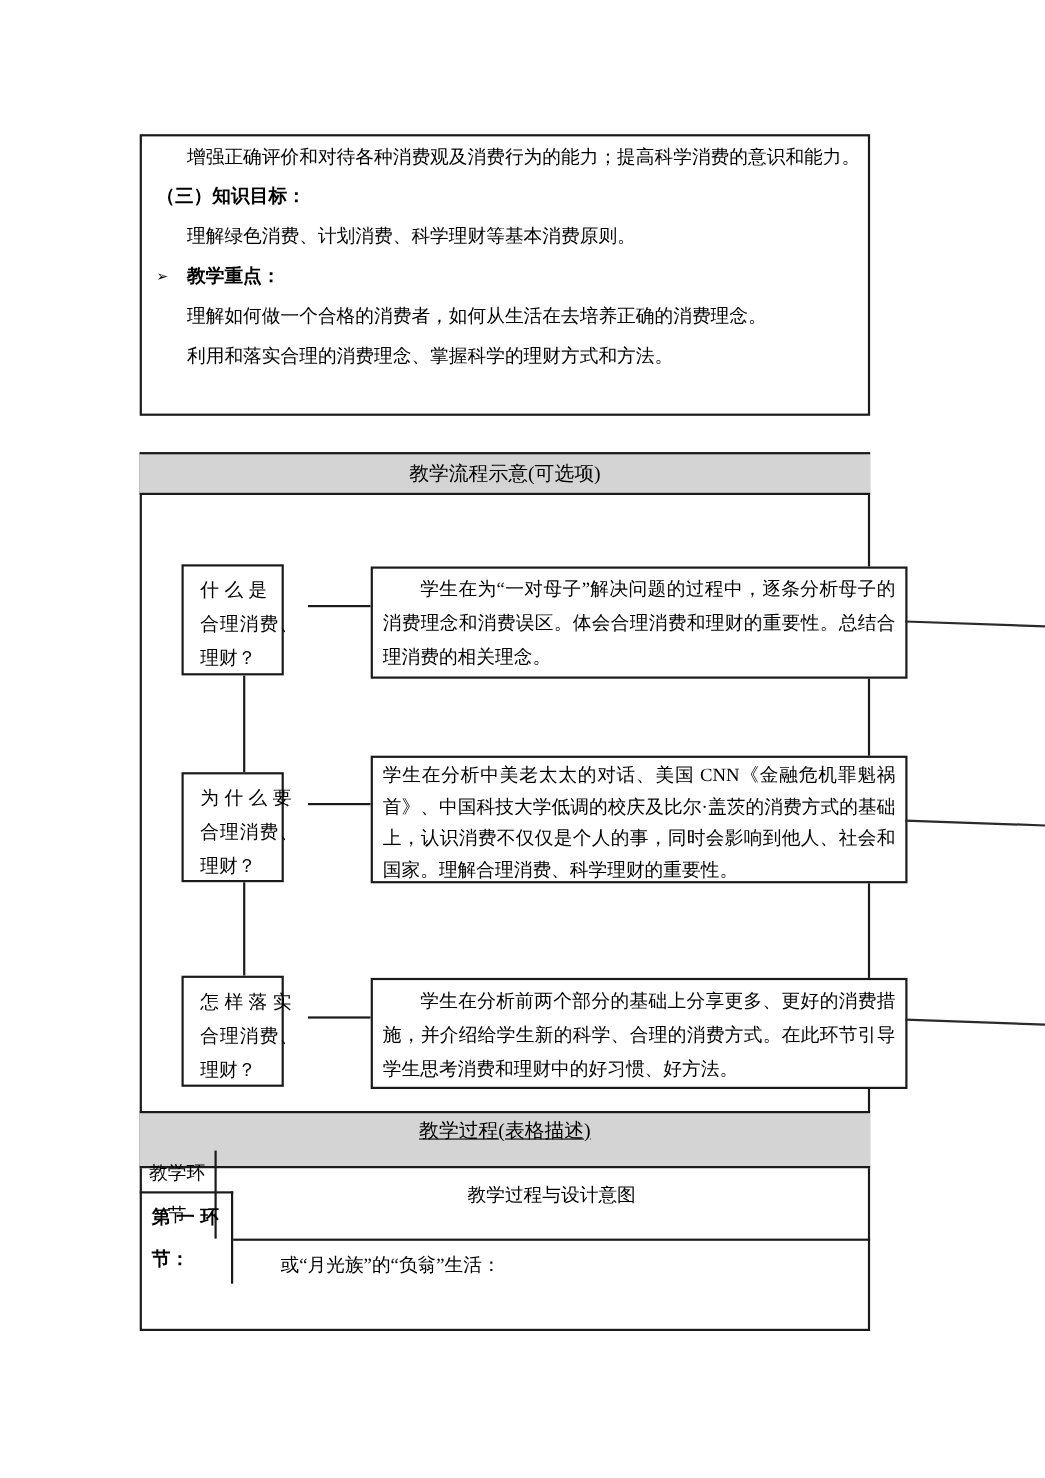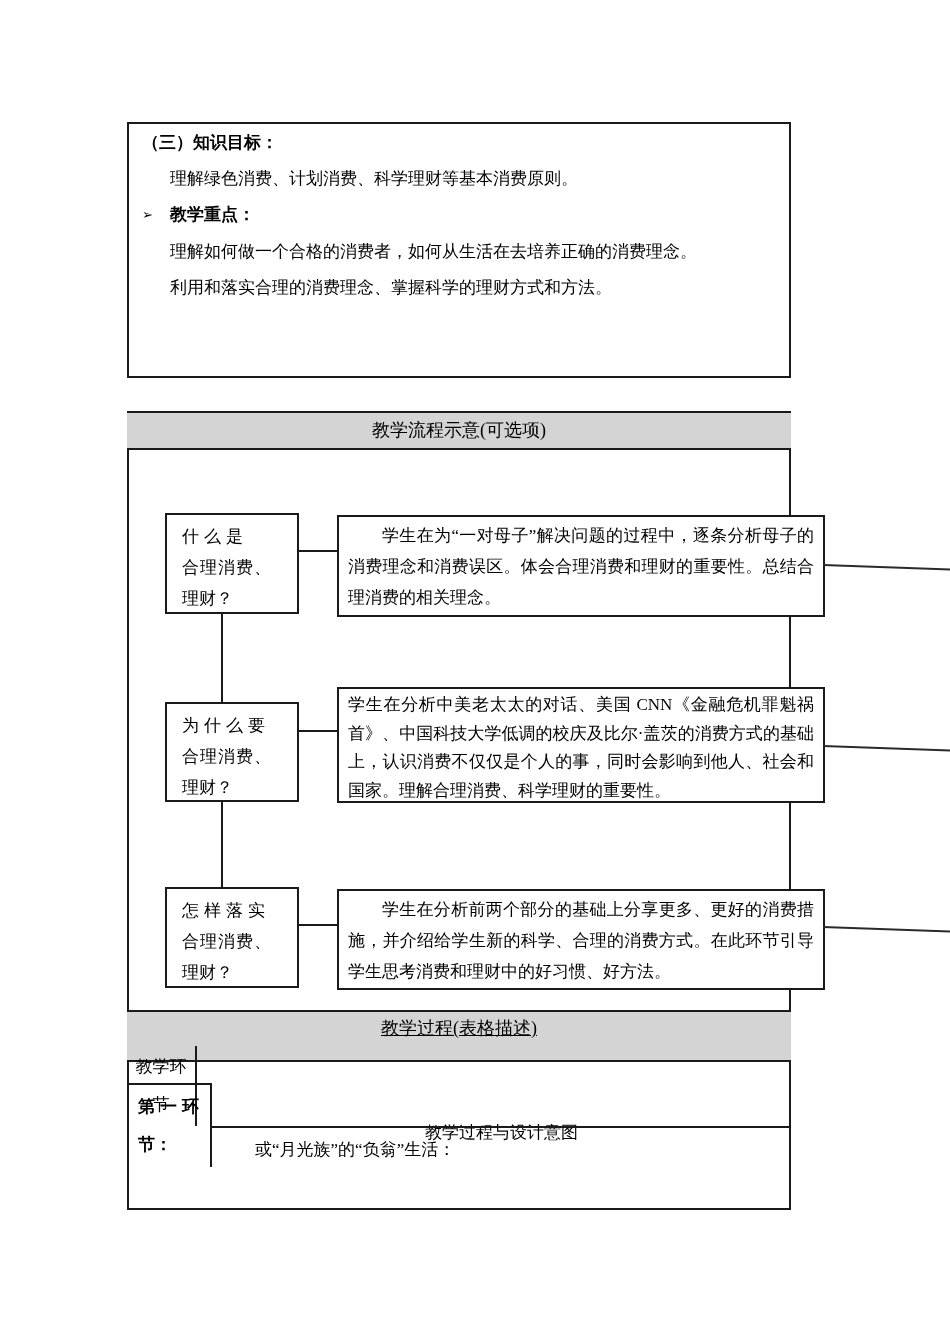--- a/index.html
+++ b/index.html
@@ -21,21 +21,21 @@
   .tbl2 { position:absolute; left:127px; top:411px; width:664px; height:799px; }
   .frame { position:absolute; left:0; top:0; width:664px; height:799px;
            border:2px solid #1a1a1a; z-index:1; }
   .band { position:absolute; left:0; width:664px; background:#d4d4d4;
           border-top:2px solid #1a1a1a; border-bottom:2px solid #1a1a1a;
           text-align:center; font-size:18px; z-index:2; }
   .band1 { top:0; height:39px; line-height:35px; }
   .band2 { top:599px; height:52px; line-height:32px;text-decoration:underline; }
 
   
-  .lbox { position:absolute; left:38px; width:134px; background:#fff;
+  .lbox { position:absolute; left:38px; width:93px; background:#fff;
           border:2px solid #1a1a1a; z-index:3; padding:6px 0 0 15px;
           font-size:17px; }
   .lbox div { line-height:31px; white-space:nowrap; }
   .lbox .l1 { letter-spacing:5px; }
   .lbox .l2 { letter-spacing:1px; }
   .lbox1 { top:102px; height:101px; }
   .lbox2 { top:291px; height:100px; }
   .lbox3 { top:476px; height:101px; }
 
   .rbox { position:absolute; left:210px; width:488px; background:#fff;
@@ -59,36 +59,37 @@
   .e2 { left:696px; top:334px; }
   .e3 { left:696px; top:515px; }
 
   
   .cell { position:absolute; z-index:2; font-size:17px; }
   .rowA-left  { left:0;  top:635px; width:70px;  height:80px;
                 border-right:2px solid #1a1a1a; text-align:center;
                 padding-top:2px; }
   .rowA-left div { line-height:38px; }
   .rowA-right { left:85px; top:635px; width:579px; height:81px;
-                display:flex; align-items:center; justify-content:center;margin-top:46px; }
+                display:flex; align-items:center; justify-content:center; }
   .rowB-left  { left:0; top:672px; width:85px; height:84px;
                 border-top:2px solid #1a1a1a; border-right:2px solid #1a1a1a;
                 font-weight:bold; padding:3px 0 0 11px; }
   .rowB-left div { line-height:38px; white-space:nowrap; }
   .rowB-left .s1 { letter-spacing:5px; }
   .rowB-right { left:85px; top:715px; width:579px; height:84px;
                 border-top:2px solid #1a1a1a; padding:3px 0 0 43px; }
   .rowB-right div { line-height:38px; white-space:nowrap; }
 </style>
 </head>
 <body>
 
 <div class="page">
 
   <div class="tbl1">
+    <div class="p p-indent">增强正确评价和对待各种消费观及消费行为的能力；提高科学消费的意识和能力。</div>
     <div class="p p-head">（三）知识目标：</div>
     <div class="p p-indent">理解绿色消费、计划消费、科学理财等基本消费原则。</div>
     <div class="p p-bullet"><span class="blt">➢</span><span>教学重点：</span></div>
     <div class="p p-indent">理解如何做一个合格的消费者，如何从生活在去培养正确的消费理念。</div>
     <div class="p p-indent">利用和落实合理的消费理念、掌握科学的理财方式和方法。</div>
   </div>
 
   <div class="tbl2">
     <div class="frame"></div>
 

